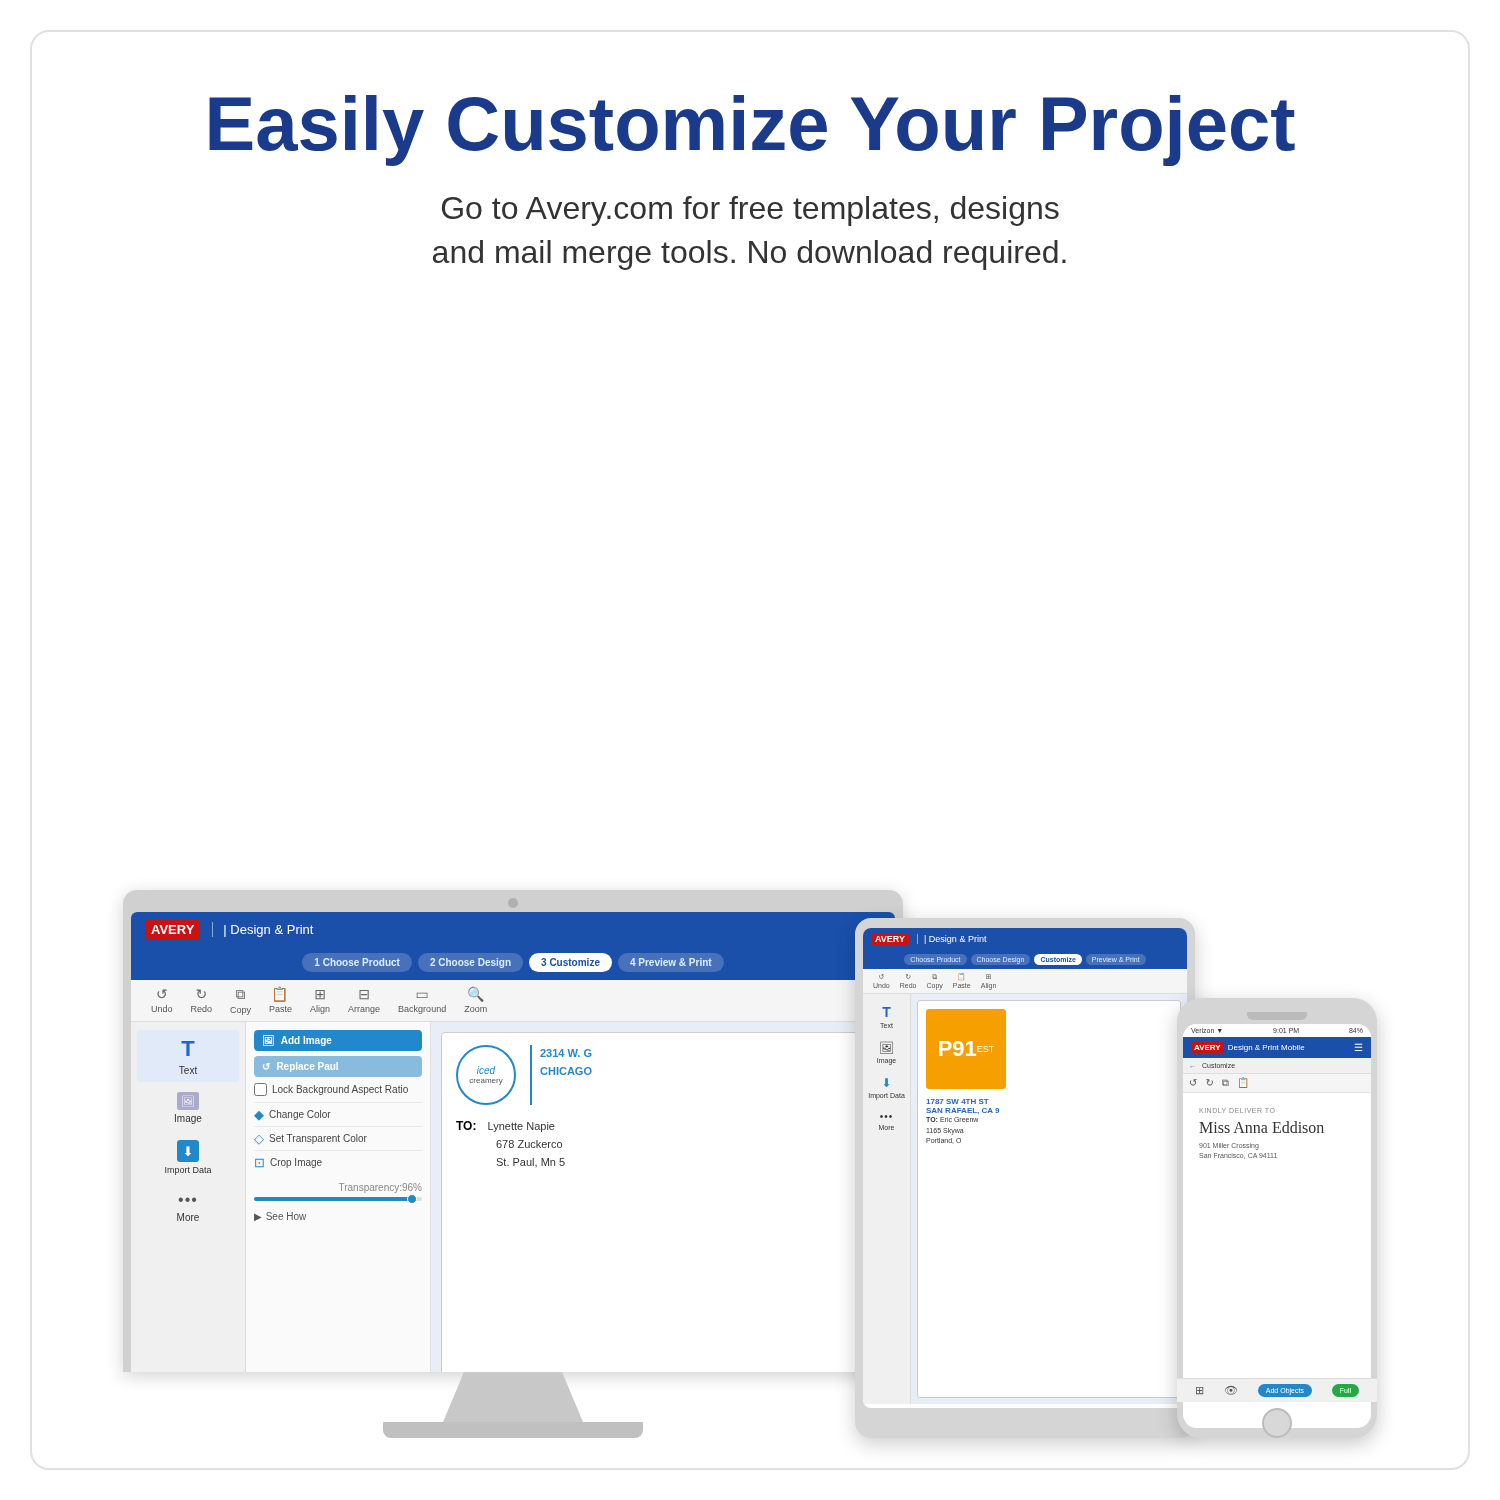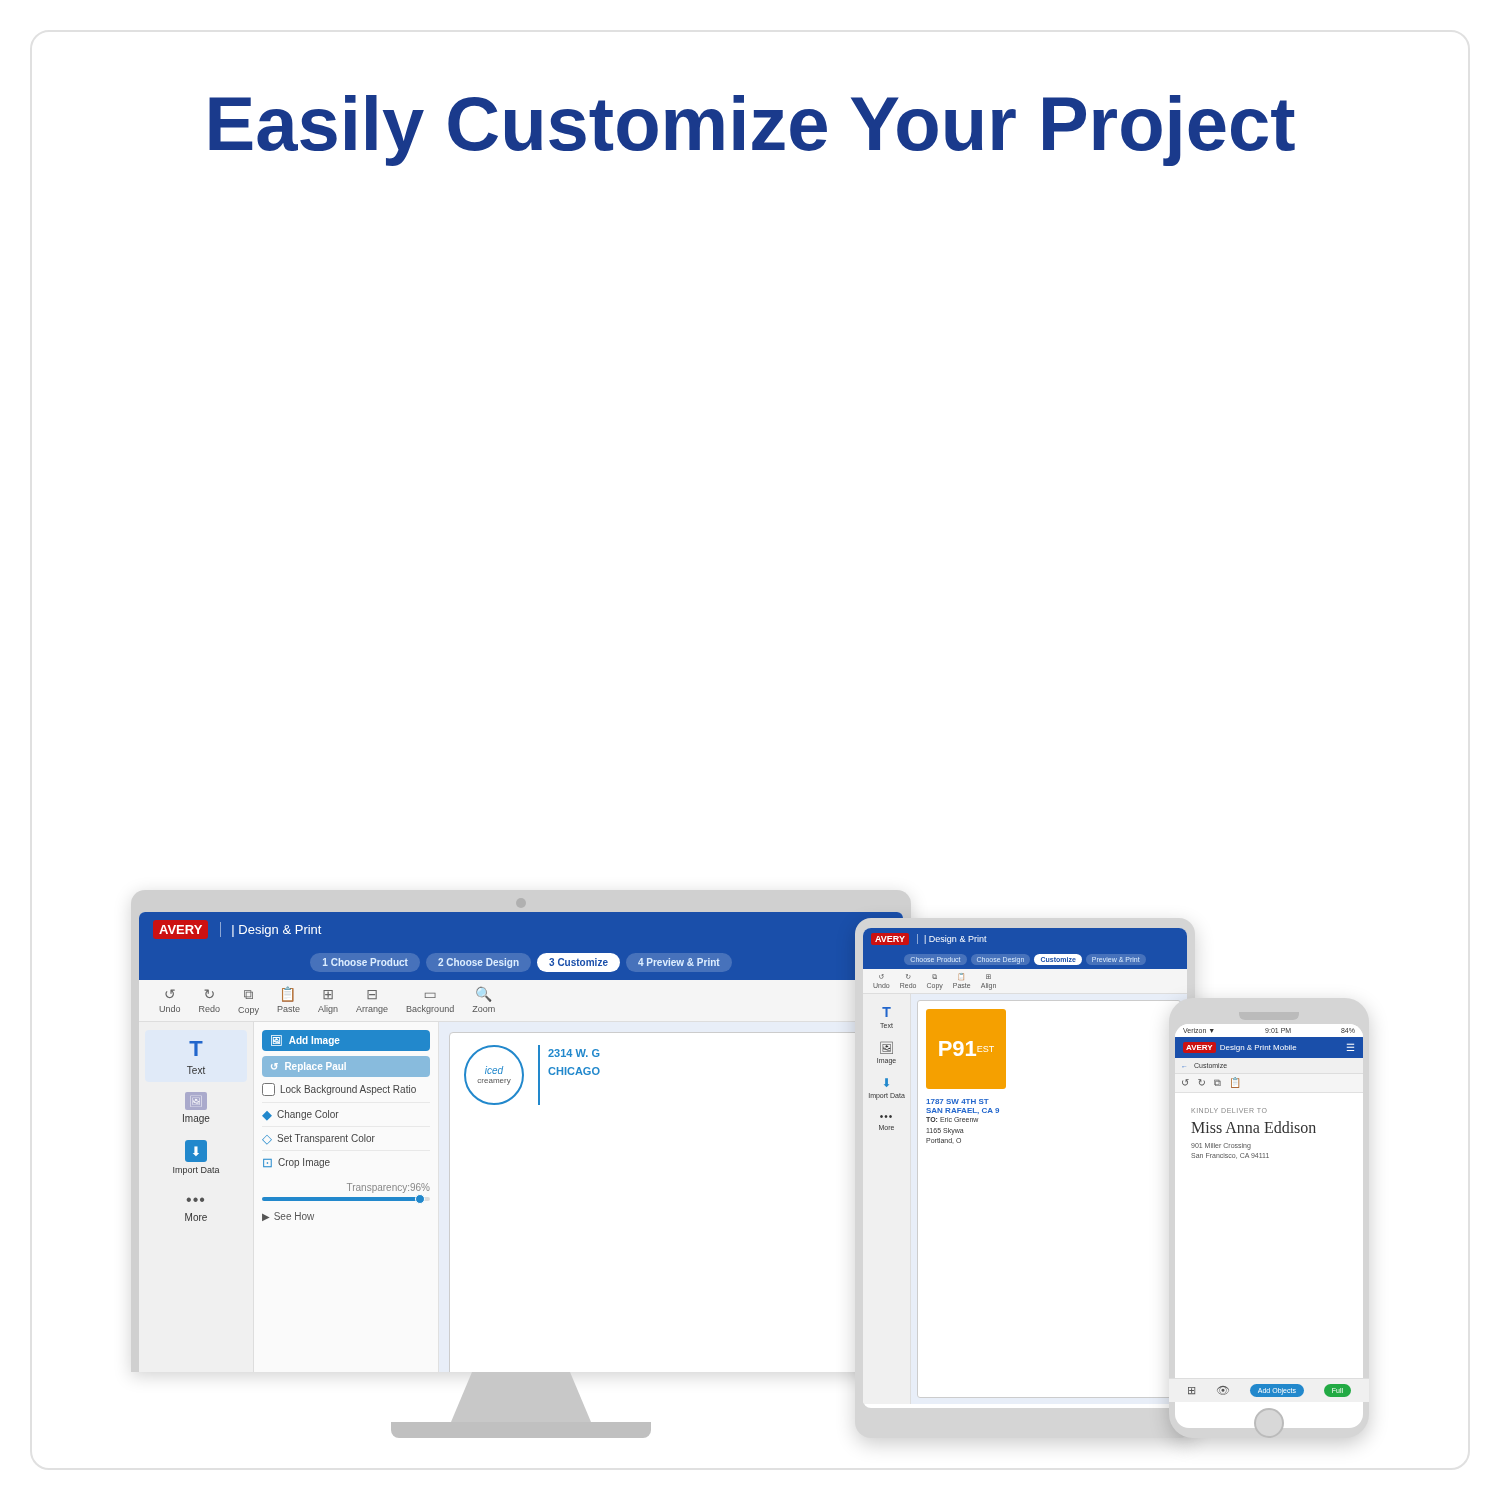--- a/index.html
+++ b/index.html
@@ -46,21 +46,21 @@
       margin-bottom: 40px;
     }
 
     .devices-container {
       display: flex;
       align-items: flex-end;
       justify-content: center;
       width: 100%;
       flex: 1;
       position: relative;
-      gap: 4px;
+      gap: 12px;
     }
 
     
     .desktop-monitor {
       width: 780px;
       flex-shrink: 0;
       z-index: 1;
       position: relative;
     }
 
@@ -733,20 +733,24 @@
       background: #d8d8d8;
     }
   </style>
 </head>
 <body>
 
 <div class="outer-card">
 
   <h1 class="main-title">Easily Customize Your Project</h1>
 
+  <p class="subtitle">
+    <span>Go to Avery.com for free templates, designs</span><br>
+    <span>and mail merge tools. No download required.</span>
+  </p>
 
   <div class="devices-container">
 
     <div class="desktop-monitor">
       <div class="monitor-outer">
         <div class="monitor-camera"></div>
 
         <div class="monitor-screen">
 
           <div class="avery-header">
@@ -875,20 +879,26 @@
                   <div class="label-top-row">
                     <div class="logo-circle">
                       <span class="logo-text-iced">iced</span>
                       <span class="logo-text-creamery">creamery</span>
                     </div>
                     <div class="label-address-top">
                       <div>2314 W. G</div>
                       <div>CHICAGO</div>
                     </div>
                   </div>
+                  <div class="label-to-row">
+                    <span class="label-to-bold">TO:</span>
+                    <span>Lynette Napie</span><br>
+                    <span style="margin-left:40px">678 Zuckerco</span><br>
+                    <span style="margin-left:40px">St. Paul, Mn 5</span>
+                  </div>
                 </div>
               </div>
             </div>
           </div>
         </div>
       </div>
 
       <div class="monitor-stand"></div>
       <div class="monitor-base"></div>
     </div>

